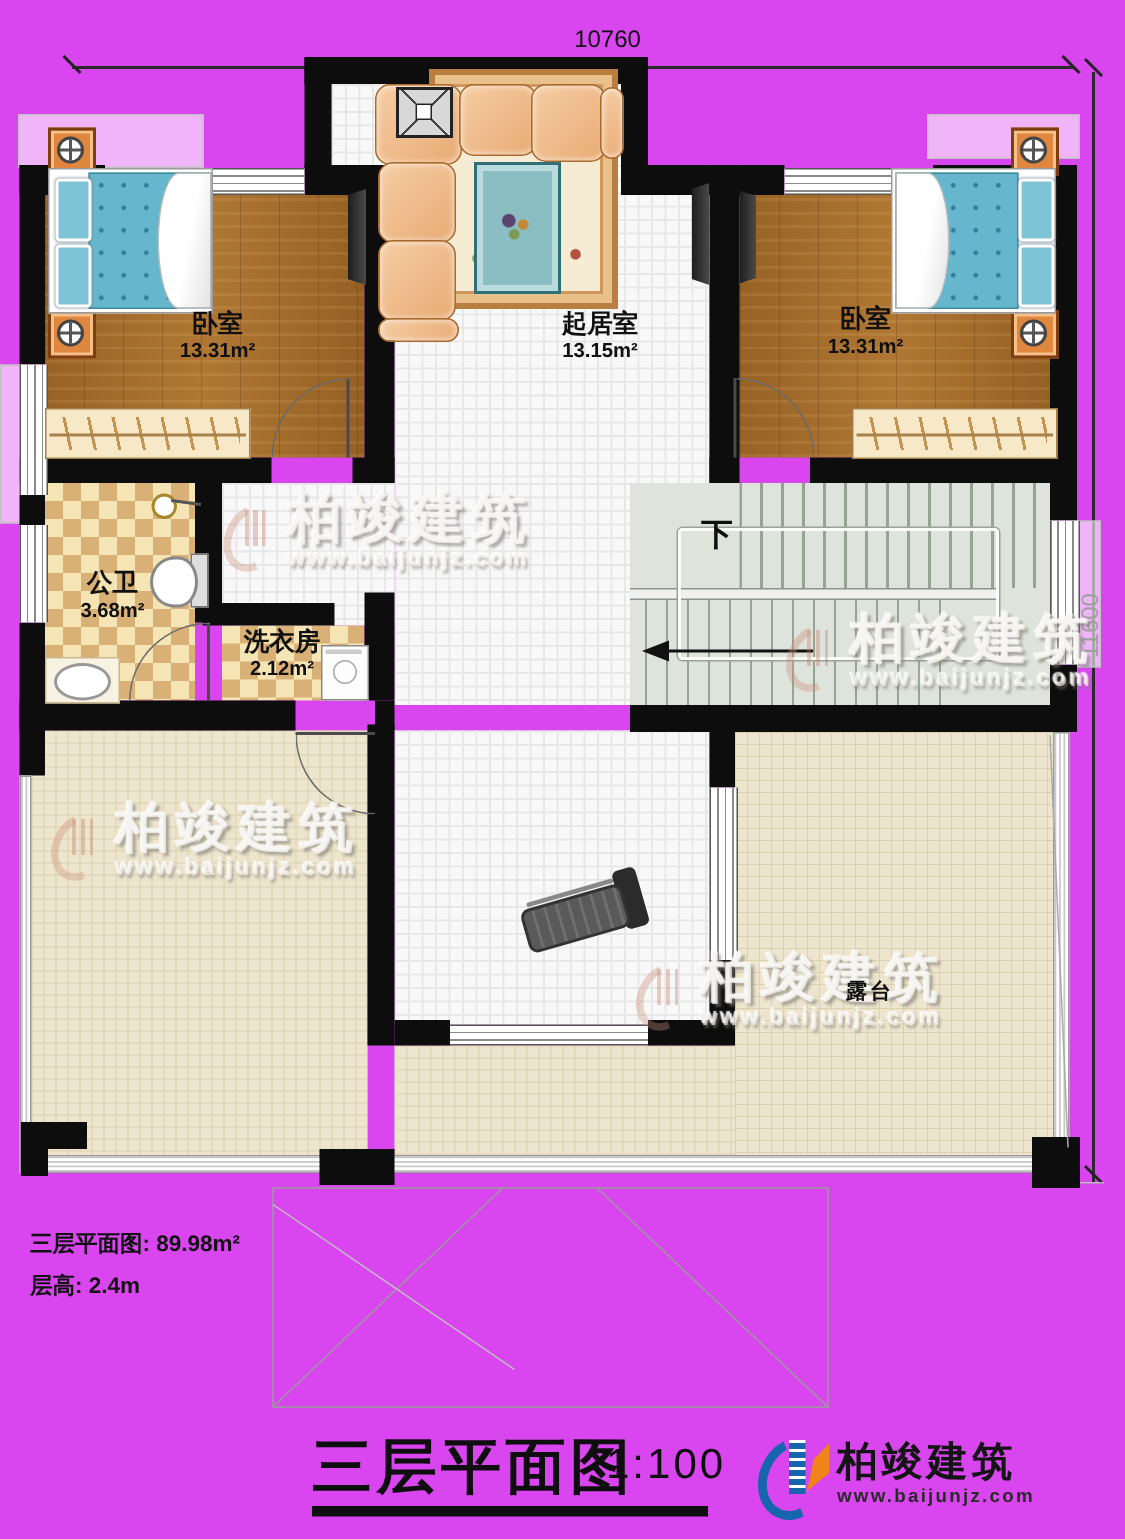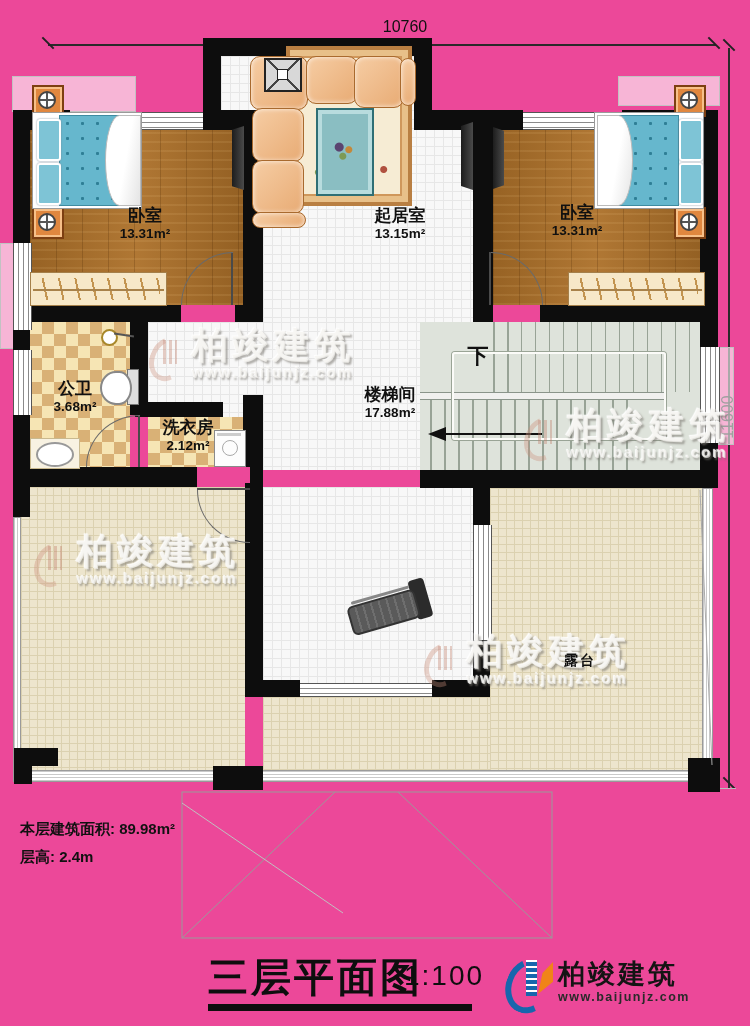--- a/index.html
+++ b/index.html
@@ -1,16 +1,16 @@
 <!DOCTYPE html>
 <html><head>
 <meta charset="utf-8">
 <style>
   html,body{margin:0;padding:0;background:#fff;}
-  .plan{position:relative;width:750px;height:1026px;background:#ec4899;overflow:hidden;
+  .plan{position:relative;width:750px;height:1026px;background:#d946ef;overflow:hidden;
         font-family:"Liberation Sans","DejaVu Sans",sans-serif;}
   .abs{position:absolute;}
   
   .wall{position:absolute;background:#0d0d0d;}
   .wood{position:absolute;background:#ac7029;
     background-image:repeating-linear-gradient(90deg,rgba(70,35,0,.22) 0 1px,transparent 1px 26px),
                      repeating-linear-gradient(0deg,rgba(255,215,150,.10) 0 2px,transparent 2px 9px),
                      linear-gradient(90deg,rgba(0,0,0,.12),rgba(255,255,255,.05) 50%,rgba(0,0,0,.14));}
   .tile{position:absolute;background:#f8f8f8;
     background-image:linear-gradient(#e7e7e7 1px,transparent 1px),
@@ -314,35 +314,31 @@
     <div class="rarea">13.31m²</div>
   </div>
   <div class="label" style="left:32px;top:378px;width:86px;">
     <div class="rname">公卫</div>
     <div class="rarea">3.68m²</div>
   </div>
   <div class="label" style="left:138px;top:417px;width:100px;">
     <div class="rname">洗衣房</div>
     <div class="rarea">2.12m²</div>
   </div>
-  <div class="label" style="left:338px;top:384px;width:104px;">
-    <div class="rname">楼梯间</div>
-    <div class="rarea">17.88m²</div>
-  </div>
   <div class="label" style="left:463px;top:342px;width:30px;font-size:21px;">下</div>
   <div class="label rname" style="left:538px;top:652px;width:84px;font-size:14px;letter-spacing:2px;">露台</div>
 
   <svg class="abs" style="left:175px;top:785px;" width="390" height="160">
     <rect x="7" y="7" width="370" height="146" fill="none" stroke="#9a9a9a" stroke-width="1"></rect>
     <line x1="7" y1="153" x2="160" y2="7" stroke="#9a9a9a" stroke-width="1"></line>
     <line x1="377" y1="153" x2="223" y2="7" stroke="#9a9a9a" stroke-width="1"></line>
     <line x1="7" y1="18" x2="168" y2="128" stroke="#c0c0c0" stroke-width="1"></line>
   </svg>
 
-  <div class="abs" style="left:20px;top:820px;font-size:15px;font-weight:600;color:#111;">本层建筑面积: 89.98m²</div>
+  <div class="abs" style="left:20px;top:820px;font-size:15px;font-weight:600;color:#111;">三层平面图: 89.98m²</div>
   <div class="abs" style="left:20px;top:848px;font-size:15px;font-weight:600;color:#111;">层高: 2.4m</div>
 
   <div class="abs" style="left:208px;top:950px;font-size:40px;font-weight:700;color:#0e0e0e;letter-spacing:3px;text-align:right;">三层平面图</div>
   <div class="abs" style="left:404px;top:960px;font-size:28px;font-weight:400;color:#0e0e0e;letter-spacing:2px;">1:100</div>
   <div class="abs" style="left:208px;top:1004px;width:264px;height:7px;background:#0e0e0e;"></div>
 
   <div class="logo-glyph" style="left:506px;top:954px;">
     <div class="logo-swoosh"></div>
     <div class="logo-bar"></div>
     <div class="logo-orange"></div>

